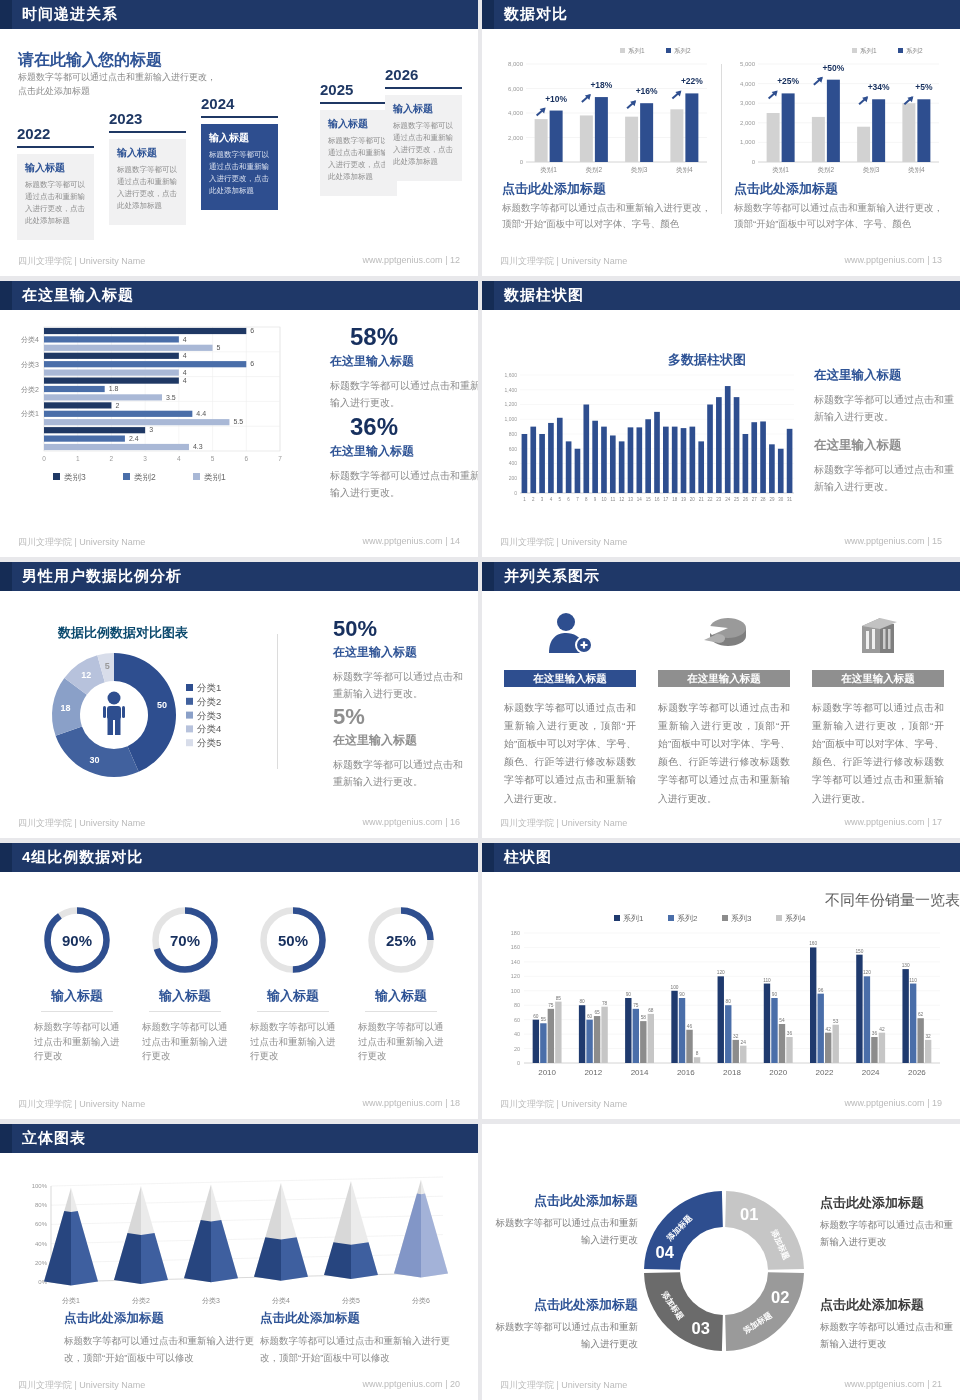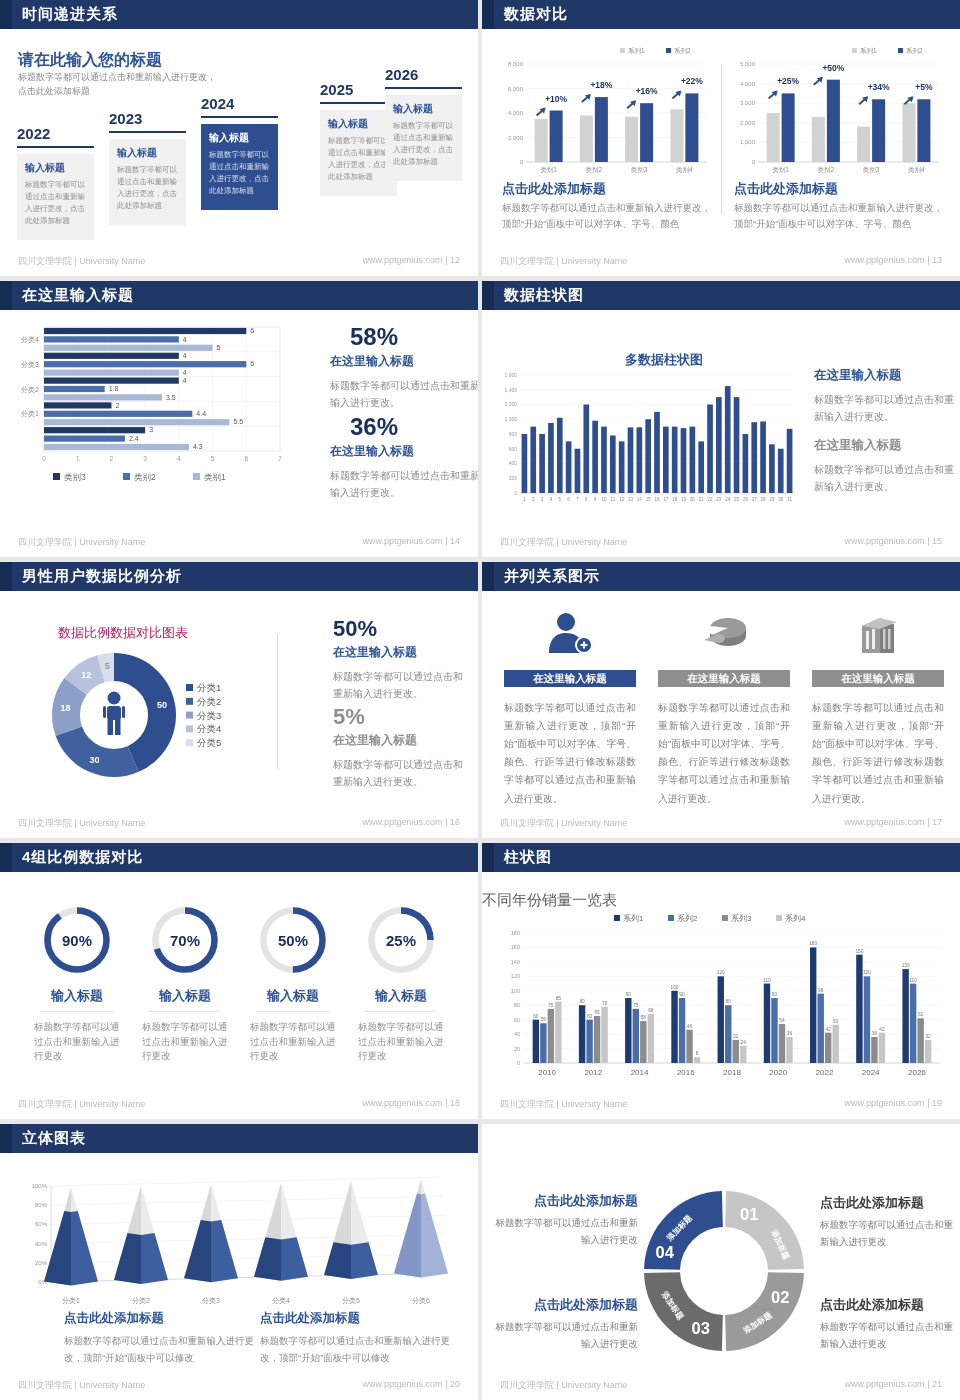--- a/index.html
+++ b/index.html
@@ -295,21 +295,21 @@
       <span>四川文理学院 | University Name</span>
       <span><span>www.pptgenius.com</span> <span>|</span> <span>14</span></span>
     </footer>
   </section>
 
   <section class="slide">
     <header class="hd">
       <span class="strip"></span>
       <span class="ttl">数据柱状图</span>
     </header>
-    <div class="ab h-navy" style="left:72px;top:70px;width:220px;text-align:center;font-size:13px;">多数据柱状图</div>
+    <div class="ab h-navy" style="left:44px;top:70px;width:220px;text-align:right;font-size:13px;">多数据柱状图</div>
     <div id="c4" class="ab" style="left:12px;top:88px;width:304px;height:140px;">
         <svg viewBox="0 0 304 140" width="100%" height="100%">
           <text x="23" y="125.8" font-size="5" fill="#9a9a9a" text-anchor="end">0</text>
           <line x1="26" y1="109.25" x2="300" y2="109.25" stroke="#F1F1F1" stroke-width="0.5"></line>
           <text x="23" y="111.05" font-size="5" fill="#9a9a9a" text-anchor="end">200</text>
           <line x1="26" y1="94.5" x2="300" y2="94.5" stroke="#F1F1F1" stroke-width="0.5"></line>
           <text x="23" y="96.3" font-size="5" fill="#9a9a9a" text-anchor="end">400</text>
           <line x1="26" y1="79.75" x2="300" y2="79.75" stroke="#F1F1F1" stroke-width="0.5"></line>
           <text x="23" y="81.55" font-size="5" fill="#9a9a9a" text-anchor="end">600</text>
           <line x1="26" y1="65" x2="300" y2="65" stroke="#F1F1F1" stroke-width="0.5"></line>
@@ -399,21 +399,21 @@
       <span>四川文理学院 | University Name</span>
       <span><span>www.pptgenius.com</span> <span>|</span> <span>15</span></span>
     </footer>
   </section>
 
   <section class="slide">
     <header class="hd">
       <span class="strip"></span>
       <span class="ttl">男性用户数据比例分析</span>
     </header>
-    <div class="ab" style="left:58px;top:62px;font-size:13px;font-weight:normal;color:#be185d;">数据比例数据对比图表</div>
+    <div class="ab" style="left:58px;top:62px;font-size:13px;font-weight:bold;color:#0c4a6e;">数据比例数据对比图表</div>
     <div id="c5" class="ab" style="left:8px;top:76px;width:246px;height:168px;">
         <svg viewBox="0 0 246 168" width="100%" height="100%">
           <path d="M106,15 A62,62 0 0 1 130.70086757046698,133.86710069333807 L119.54563705477221,108.1851842511854 A34,34 0 0 0 106,43 Z" fill="#2E4E8F"></path>
           <text x="153.97512029643383" y="70.03065536042095" font-size="9" fill="#FFFFFF" text-anchor="middle" font-weight="bold">50</text>
           <path d="M130.70086757046698,133.86710069333807 A62,62 0 0 1 47.579822828633134,97.76253595460115 L73.9631286479601,88.38590681381353 A34,34 0 0 0 119.54563705477221,108.1851842511854 Z" fill="#41619E"></path>
           <text x="86.47834659753417" y="124.9433537737672" font-size="9" fill="#FFFFFF" text-anchor="middle" font-weight="bold">30</text>
           <path d="M47.579822828633134,97.76253595460115 A62,62 0 0 1 56.34338414203461,39.87560772841581 L78.76895259401897,56.64146230267964 A34,34 0 0 0 73.9631286479601,88.38590681381353 Z" fill="#8AA0C8"></path>
           <text x="57.55204992423634" y="72.66541524990596" font-size="9" fill="#FFFFFF" text-anchor="middle" font-weight="bold">18</text>
           <path d="M56.34338414203461,39.87560772841581 A62,62 0 0 1 89.27260018826449,17.299128184436448 L96.82690978066117,44.26081223017483 A34,34 0 0 0 78.76895259401897,56.64146230267964 Z" fill="#B7C2DC"></path>
           <text x="78.29207771170174" y="39.58625181370052" font-size="9" fill="#FFFFFF" text-anchor="middle" font-weight="bold">12</text>
@@ -563,21 +563,21 @@
       <span>四川文理学院 | University Name</span>
       <span><span>www.pptgenius.com</span> <span>|</span> <span>18</span></span>
     </footer>
   </section>
 
   <section class="slide">
     <header class="hd">
       <span class="strip"></span>
       <span class="ttl">柱状图</span>
     </header>
-    <div class="ab" style="left:0;top:48px;width:478px;text-align:left;font-size:15px;color:#5F5F5F;">不同年份销量一览表</div>
+    <div class="ab" style="left:0;top:48px;width:478px;text-align:right;font-size:15px;color:#5F5F5F;">不同年份销量一览表</div>
     <div id="c8" class="ab" style="left:12px;top:68px;width:452px;height:172px;">
         <svg viewBox="0 0 452 172" width="100%" height="100%">
           <rect x="120" y="4" width="6" height="6" fill="#1F3A6E"></rect>
           <text x="129" y="10" font-size="8" fill="#6a6a6a" text-anchor="start">系列1</text>
           <rect x="174" y="4" width="6" height="6" fill="#4A6EA9"></rect>
           <text x="183" y="10" font-size="8" fill="#6a6a6a" text-anchor="start">系列2</text>
           <rect x="228" y="4" width="6" height="6" fill="#8C8C8C"></rect>
           <text x="237" y="10" font-size="8" fill="#6a6a6a" text-anchor="start">系列3</text>
           <rect x="282" y="4" width="6" height="6" fill="#C6C6C6"></rect>
           <text x="291" y="10" font-size="8" fill="#6a6a6a" text-anchor="start">系列4</text>

